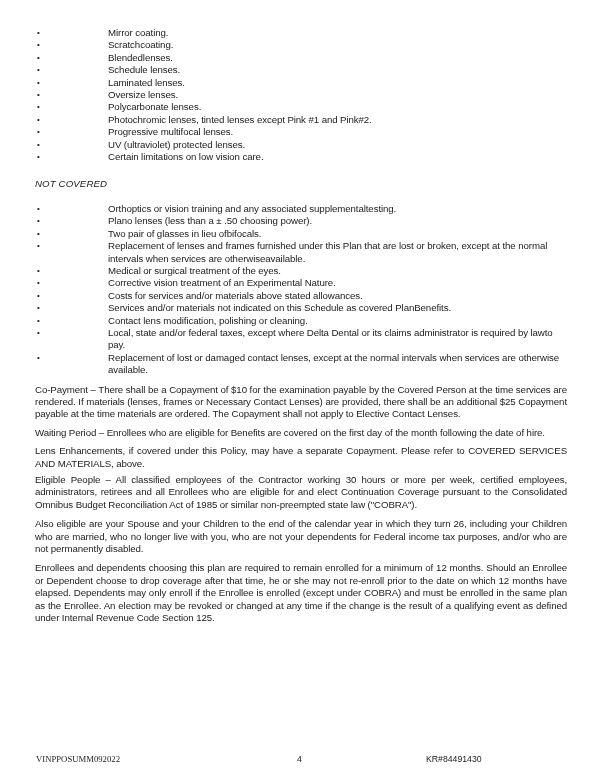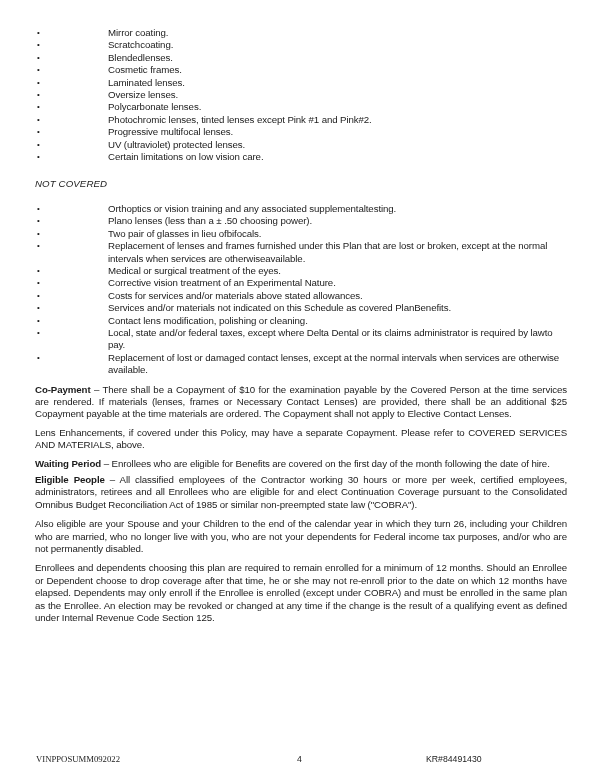--- a/index.html
+++ b/index.html
@@ -52,21 +52,21 @@
   ul.bullets.second {
     margin-top: 12px;
   }
   .para {
     text-align: justify;
     margin: 0;
   }
   .para.mt7 { margin-top: 7px; }
   .para.mt6 { margin-top: 6px; }
   .para.mt8 { margin-top: 4px; }
-  .para b { font-weight: bold; }
+  .para b { font-weight: normal; }
   .footer {
     position: absolute;
     top: 753px;
     left: 0;
     right: 0;
     height: 14px;
     font-size: 8.7px;
     letter-spacing: 0;
     color: #222;
   }
@@ -102,21 +102,21 @@
         <span class="li-text">Scratchcoating.</span>
       </li>
 
       <li>
         <span class="bullet">•</span>
         <span class="li-text">Blendedlenses.</span>
       </li>
 
       <li>
         <span class="bullet">•</span>
-        <span class="li-text">Cosmetic frames.</span>
+        <span class="li-text">Schedule lenses.</span>
       </li>
 
       <li>
         <span class="bullet">•</span>
         <span class="li-text">Laminated lenses.</span>
       </li>
 
       <li>
         <span class="bullet">•</span>
         <span class="li-text">Oversize lenses.</span>
@@ -204,23 +204,23 @@
       </li>
 
       <li>
         <span class="bullet">•</span>
         <span class="li-text">Replacement of lost or damaged contact lenses, except at the normal intervals when services are otherwise available.</span>
       </li>
     </ul>
 
   <p class="para mt7"><b>Co-Payment</b> <span>– There shall be a Copayment of $10 for the examination payable by the Covered Person at the time services are rendered. If materials (lenses, frames or Necessary Contact Lenses) are provided, there shall be an additional $25 Copayment payable at the time materials are ordered. The Copayment shall not apply to Elective Contact Lenses.</span></p>
 
+  <p class="para mt6"><b>Waiting Period</b> <span>– Enrollees who are eligible for Benefits are covered on the first day of the month following the date of hire.</span></p>
+
   <p class="para mt6">Lens Enhancements, if covered under this Policy, may have a separate Copayment. Please refer to COVERED SERVICES AND MATERIALS, above.</p>
-
-  <p class="para mt6"><b>Waiting Period</b> <span>– Enrollees who are eligible for Benefits are covered on the first day of the month following the date of hire.</span></p>
 
   <p class="para mt8"><b>Eligible People</b> <span>– All classified employees of the Contractor working 30 hours or more per week, certified employees, administrators, retirees and all Enrollees who are eligible for and elect Continuation Coverage pursuant to the Consolidated Omnibus Budget Reconciliation Act of 1985 or similar non-preempted state law ("COBRA").</span></p>
 
   <p class="para mt7">Also eligible are your Spouse and your Children to the end of the calendar year in which they turn 26, including your Children who are married, who no longer live with you, who are not your dependents for Federal income tax purposes, and/or who are not permanently disabled.</p>
 
   <p class="para mt7">Enrollees and dependents choosing this plan are required to remain enrolled for a minimum of 12 months. Should an Enrollee or Dependent choose to drop coverage after that time, he or she may not re-enroll prior to the date on which 12 months have elapsed. Dependents may only enroll if the Enrollee is enrolled (except under COBRA) and must be enrolled in the same plan as the Enrollee. An election may be revoked or changed at any time if the change is the result of a qualifying event as defined under Internal Revenue Code Section 125.</p>
 
 </div>
 
 <div class="footer">

